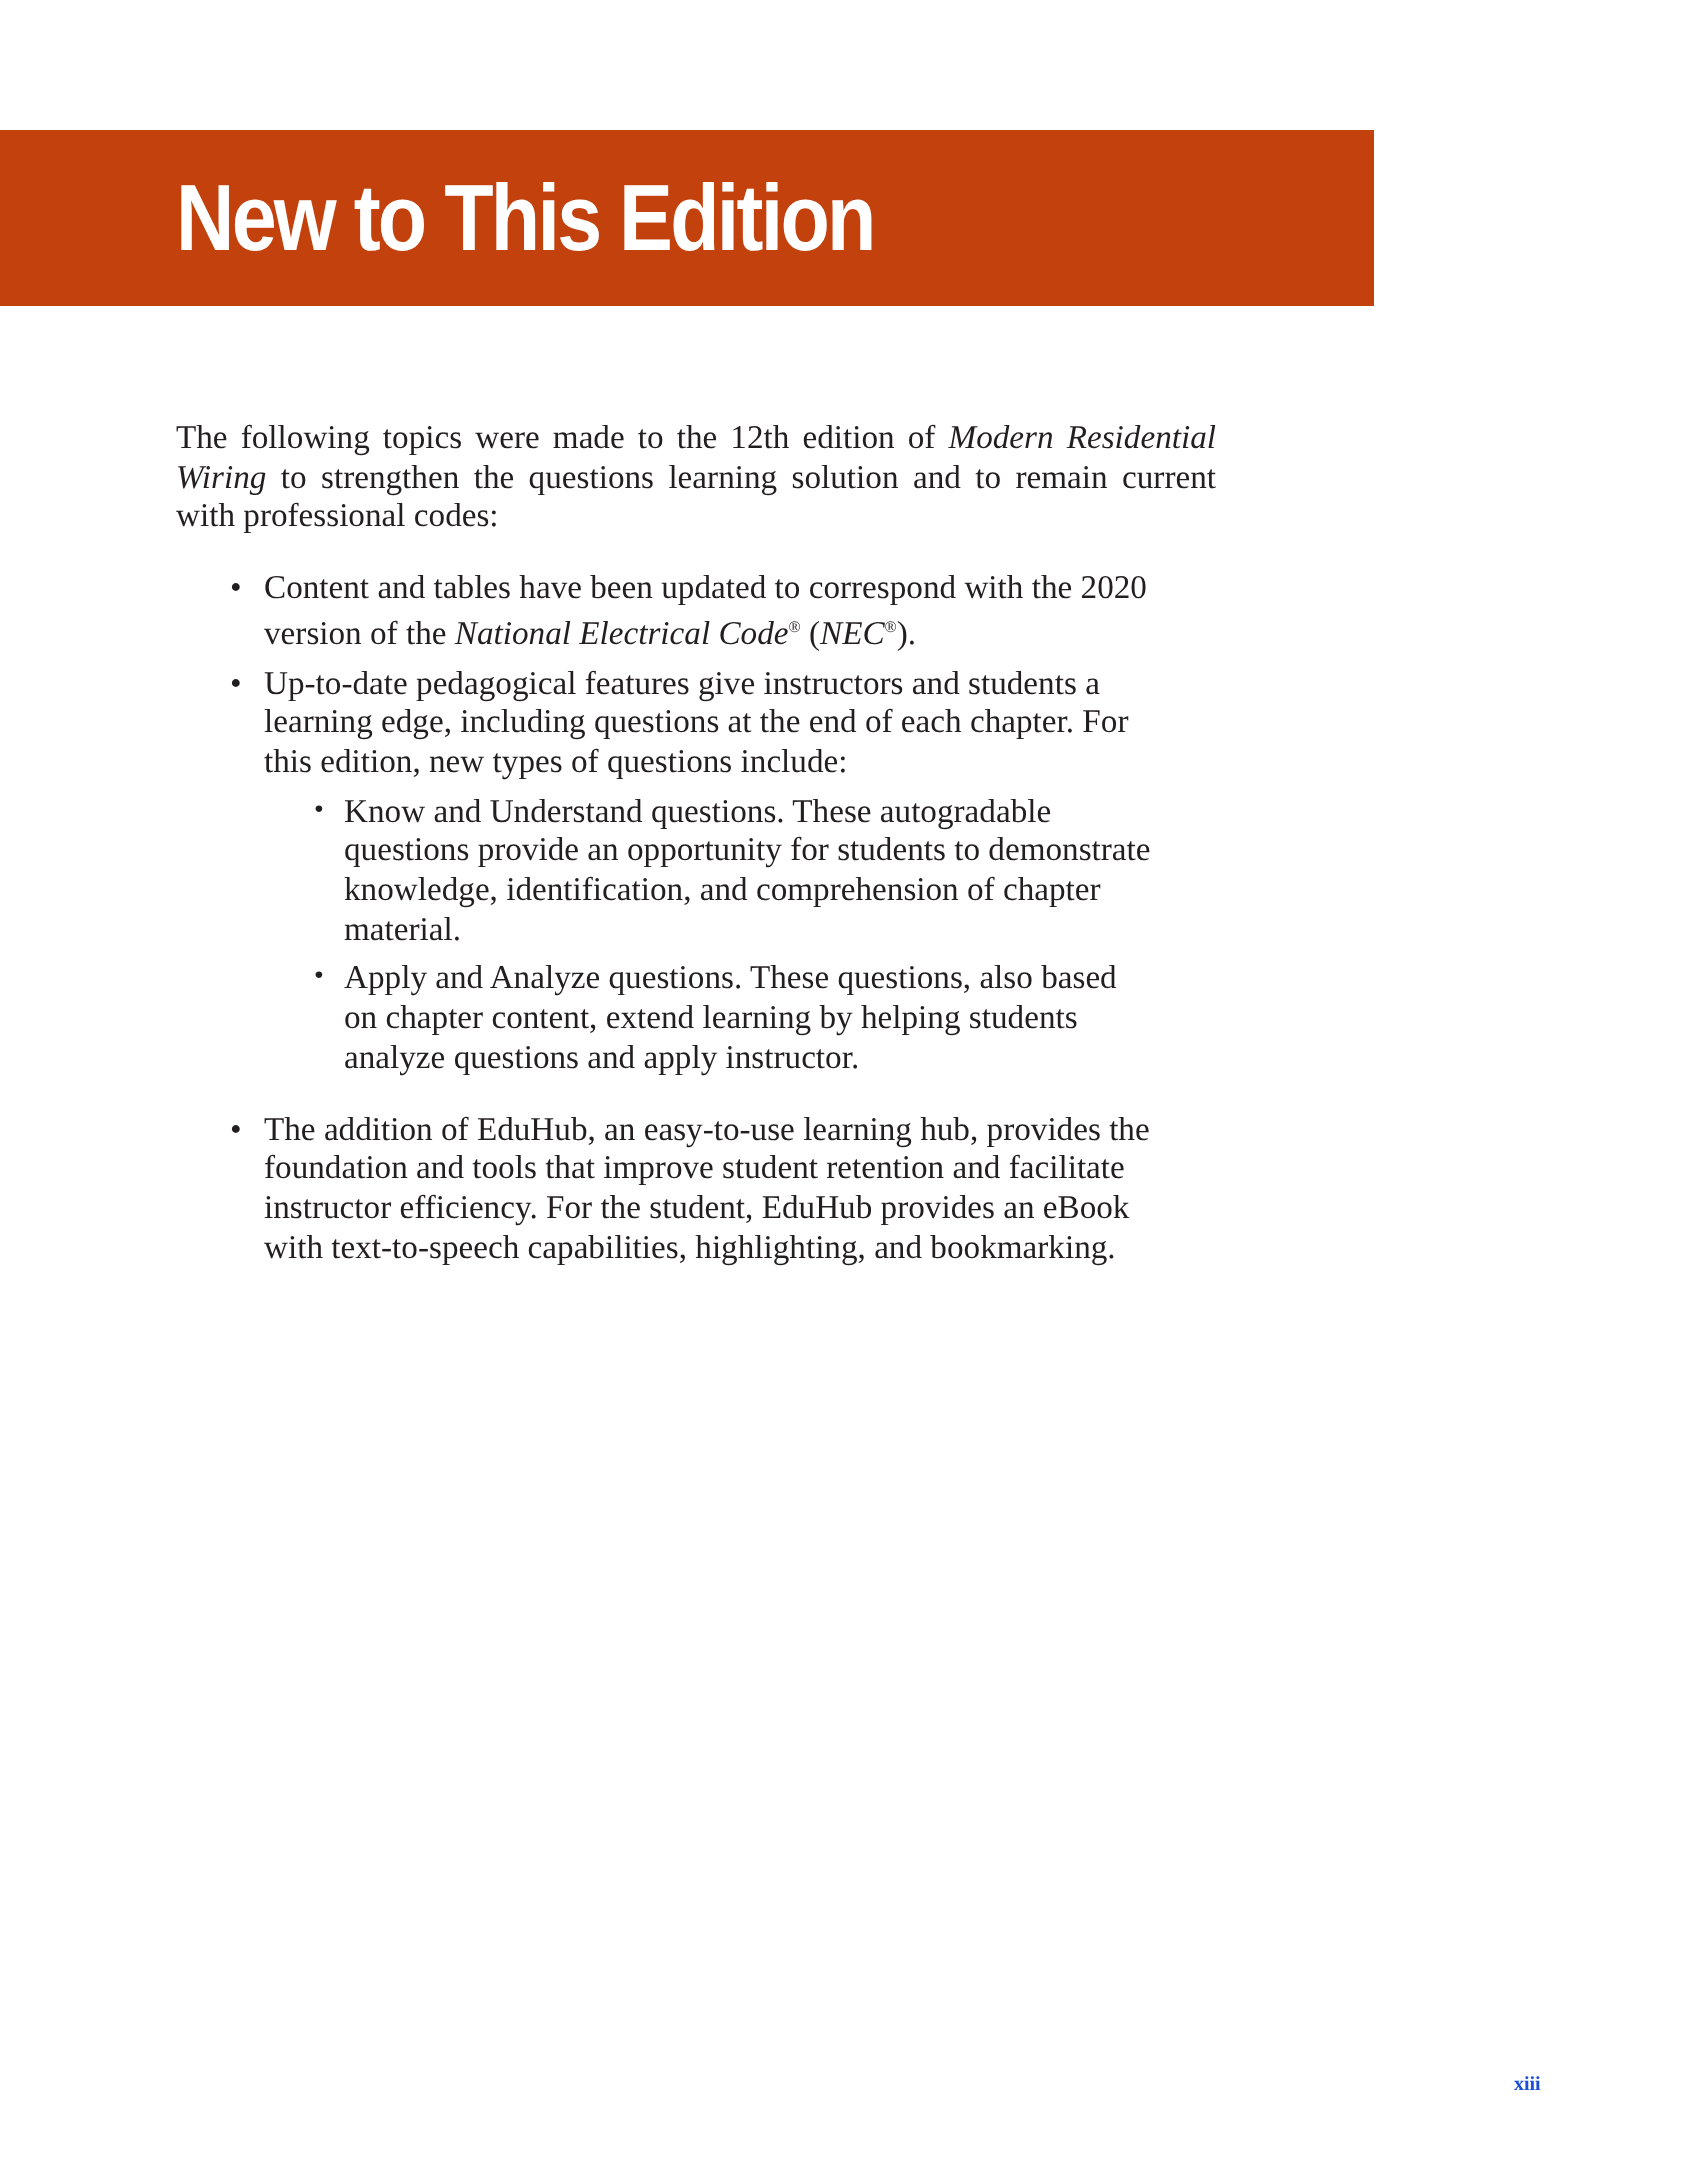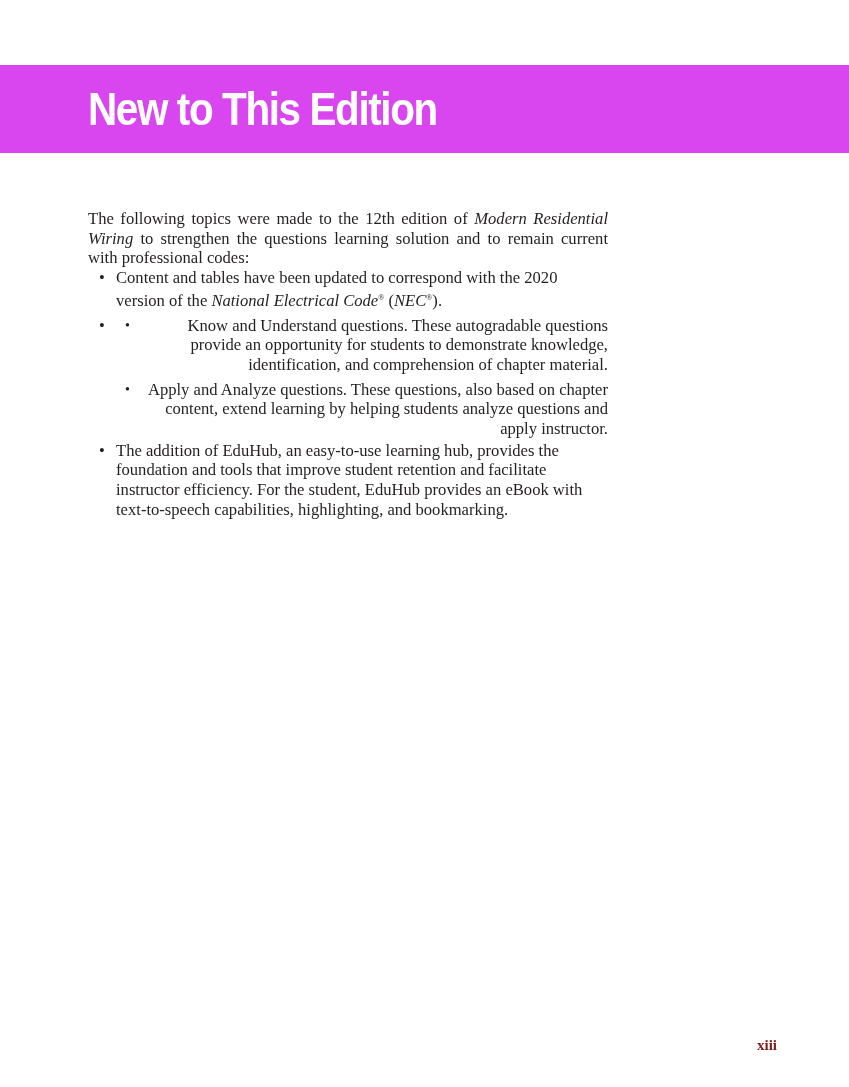--- a/index.html
+++ b/index.html
@@ -2,68 +2,69 @@
 <html><head>
 <meta charset="utf-8">
 <style>
   html, body { margin: 0; padding: 0; background: #ffffff; }
   body {
     width: 849px; height: 1087px; position: relative; overflow: hidden;
     font-family: "Liberation Serif", "DejaVu Serif", serif;
     color: #231f20;
   }
   .banner {
-    position: absolute; left: 0; top: 65px; width: 849px; height: 88px;
-    background: #d946ef;
+    position: absolute; left: 0; top: 65px; width: 687px; height: 88px;
+    background: #c2410c;
   }
   .banner-title {
     position: absolute; left: 88px; top: 14px;
     font-family: "Liberation Sans", "DejaVu Sans", sans-serif;
     font-weight: bold; font-size: 47px; color: #ffffff;
     letter-spacing: -1.6px; transform: scaleX(0.86); transform-origin: left center;
     white-space: nowrap; line-height: 60px;
   }
   .content {
     position: absolute; left: 88px; top: 209px; width: 520px;
     font-size: 16.6px; line-height: 19.7px;
   }
   .intro { margin: 0; text-align: justify; }
-  ul { margin: 0; padding: 0; list-style: none; font-family: Liberation Serif, serif; }
+  ul { margin: 16px; padding: 0; list-style: none; font-family: Liberation Serif, serif; }
   ul.level1 > li { position: relative; padding-left: 28px; margin-top: 5px; }
   ul.level1 > li:first-child { margin-top: 0; }
   ul.level1 > li::before {
     content: "\2022"; position: absolute; left: 11px; top: 0;
   }
   ul.level2 { margin-top: 5px; }
-  ul.level2 > li { position: relative; padding-left: 24px; margin-top: 5px; text-align: right; }
+  ul.level2 > li { position: relative; padding-left: 24px; margin-top: 5px; }
   ul.level2 > li:first-child { margin-top: 0; }
   ul.level2 > li::before {
     content: "\2022"; position: absolute; left: 9px; top: 0; font-size: 14px;
   }
   ul.level1 > li.tight { margin-top: 2px; }
   i { font-style: italic; }
   sup { font-size: 8px; vertical-align: 6px; }
   .folio {
     position: absolute; left: 757px; top: 1037px;
-    font-size: 15px; font-weight: bold; color: #7f1d1d;
+    font-size: 10px; font-weight: bold; color: #1d4ed8;
   }
 </style>
 </head>
 <body>
 
 <div class="banner">
   <div class="banner-title">New to This Edition</div>
 </div>
 
 <div class="content">
   <p class="intro"><span>The following topics were made to the 12th edition of </span><i>Modern Residential Wiring</i><span> to strengthen the questions learning solution and to remain current with professional codes:</span></p>
 
   <ul class="level1">
     <li><span>Content and tables have been updated to correspond with the 2020 version of the </span><i>National Electrical Code</i><sup>®</sup><span> (</span><i>NEC</i><sup>®</sup><span>).</span></li>
     <li>
+      <span>Up-to-date pedagogical features give instructors and students a learning edge, including questions at the end of each chapter. For this edition, new types of questions include:</span>
       <ul class="level2">
         <li><span>Know and Understand questions. These autogradable questions provide an opportunity for students to demonstrate knowledge, identification, and comprehension of chapter material.</span></li>
         <li><span>Apply and Analyze questions. These questions, also based on chapter content, extend learning by helping students analyze questions and apply instructor.</span></li>
       </ul>
     </li>
     <li class="tight"><span>The addition of EduHub, an easy-to-use learning hub, provides the foundation and tools that improve student retention and facilitate instructor efficiency. For the student, EduHub provides an eBook with text-to-speech capabilities, highlighting, and bookmarking.</span></li>
   </ul>
 </div>
 
 <div class="folio">xiii</div>

